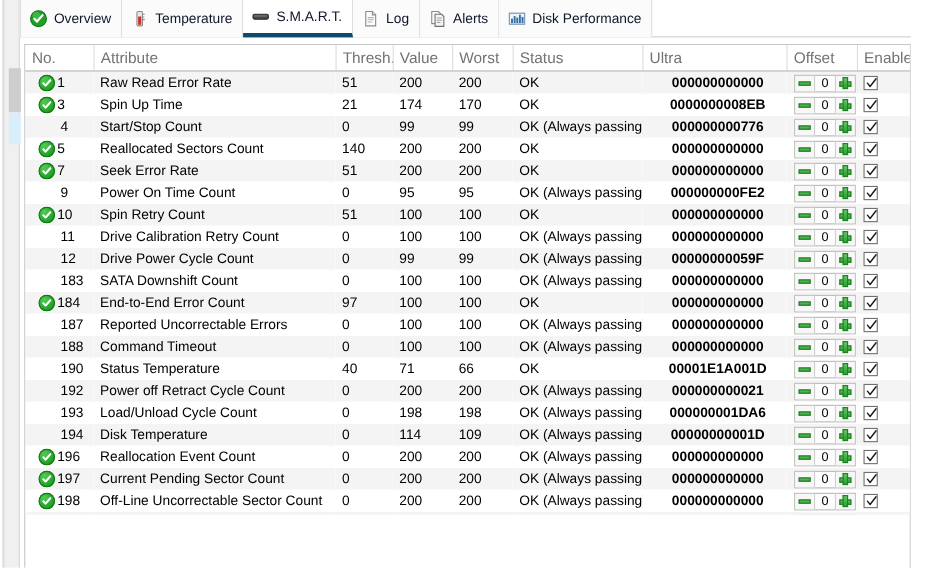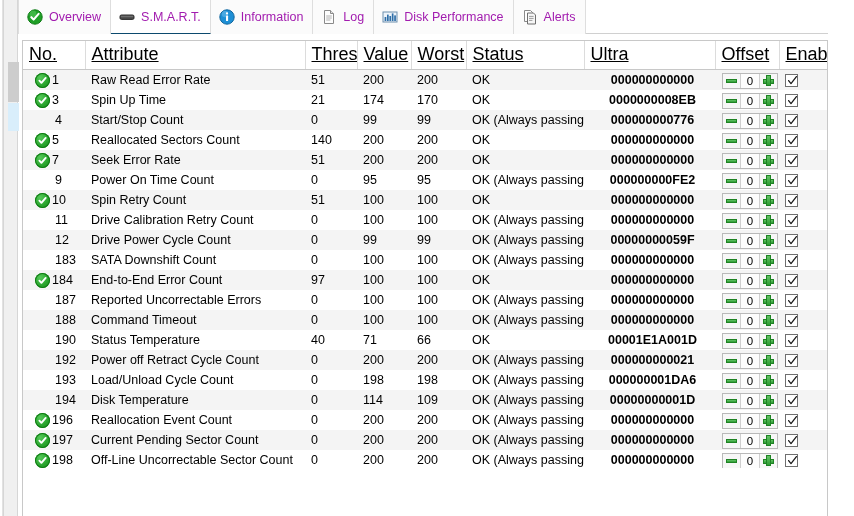--- a/index.html
+++ b/index.html
@@ -71,25 +71,25 @@
     height: 34px;
     box-sizing: border-box;
     border-right: 1px solid #dedede;
     white-space: nowrap;
     cursor: default;
     background: #fbfbfb;
   }
   .tab:first-child { border-left: 1px solid #dedede; }
   .tab.active {
     background: #ffffff;
-    border-bottom: 1px solid #0c4a6e;
+    border-bottom: 4px solid #0c4a6e;
     margin-bottom: -1px;
     text-align: right;
   }
-  .tab-label { font-size: 12.5px; color: #a21caf; }
+  .tab-label { font-size: 12.5px; color: #0f172a; }
   .tab-icon {
     width: 16px; height: 16px;
     flex: 0 0 16px;
     display: inline-flex;
     align-items: center;
     justify-content: center;
   }
 
   
   #table-frame {
@@ -109,26 +109,25 @@
     font-size: 12px;
   }
   table.smart thead th {
     background: #ffffff;
     border-bottom: 1px solid #c8c8c8;
     border-right: 1px solid #dcdcdc;
     font-weight: normal;
     text-align: left;
     padding: 3px 0 4px 6px;
     height: 18px;
-    color: #000000;
-    font-size: 18px;
+    color: #737373;
+    font-size: 14px;
     box-sizing: border-box;
     overflow: hidden;
     white-space: nowrap;
-    text-decoration: underline;
   }
   table.smart thead th:last-child { border-right: none; }
   table.smart tbody td {
     padding: 0 0 0 6px;
     height: 20px;
     line-height: 20px;
     box-sizing: border-box;
     white-space: nowrap;
     overflow: hidden;
     font-size: 12.5px;
@@ -271,76 +270,77 @@
     <div class="tab">
       <span class="tab-icon">
         <svg width="16" height="16" viewBox="0 0 16 16">
           <circle cx="8" cy="8" r="7.2" fill="#1f9f26" stroke="#0d7a14"></circle>
           <circle cx="6" cy="5" r="3.4" fill="#58c85c" opacity=".55"></circle>
           <path d="M4.3 8.2 L6.6 10.6 L11.6 4.9" stroke="#fff" stroke-width="2.1" fill="none" stroke-linecap="round" stroke-linejoin="round"></path>
         </svg>
       </span>
       <span class="tab-label">Overview</span>
     </div>
+    <div class="tab">
+      <span class="tab-icon">
+        <svg width="16" height="16" viewBox="0 0 16 16">
+          <rect x="5.5" y="1.5" width="5" height="13" rx="1" fill="#e9e9e9" stroke="#8b8b8b"></rect>
+          <rect x="6.6" y="6" width="2.8" height="7.6" fill="#d42b2b"></rect>
+          <line x1="10.5" y1="4" x2="12.6" y2="4" stroke="#8b8b8b"></line>
+          <line x1="10.5" y1="6.4" x2="12.2" y2="6.4" stroke="#8b8b8b"></line>
+          <line x1="10.5" y1="8.8" x2="12.6" y2="8.8" stroke="#8b8b8b"></line>
+        </svg>
+      </span>
+      <span class="tab-label">Temperature</span>
+    </div>
     <div class="tab active">
       <span class="tab-icon">
         <svg width="16" height="16" viewBox="0 0 16 16">
           <rect x="1" y="6" width="14" height="4.4" rx="1.4" fill="#4a4a4a" stroke="#2c2c2c"></rect>
           <rect x="2" y="6.8" width="12" height="1.4" fill="#6e6e6e"></rect>
         </svg>
       </span>
       <span class="tab-label">S.M.A.R.T.</span>
-    </div>
-    <div class="tab">
-      <span class="tab-icon">
-        <svg width="16" height="16" viewBox="0 0 16 16">
-          <circle cx="8" cy="8" r="7.2" fill="#1e8fd5" stroke="#11679f"></circle>
-          <circle cx="6" cy="5" r="3.2" fill="#6fc2ef" opacity=".5"></circle>
-          <circle cx="8" cy="4.4" r="1.15" fill="#fff"></circle>
-          <rect x="7" y="6.6" width="2.1" height="5.4" rx="0.6" fill="#fff"></rect>
-        </svg>
-      </span>
-      <span class="tab-label">Information</span>
     </div>
     <div class="tab">
       <span class="tab-icon">
         <svg width="16" height="16" viewBox="0 0 16 16">
           <path d="M3.5 1.5 h6 l3 3 v10 h-9 z" fill="#fdfdfd" stroke="#8a8a8a"></path>
           <path d="M9.5 1.5 v3 h3" fill="#e4e4e4" stroke="#8a8a8a"></path>
           <line x1="5.2" y1="7" x2="10.8" y2="7" stroke="#b0b0b0"></line>
           <line x1="5.2" y1="9" x2="10.8" y2="9" stroke="#b0b0b0"></line>
           <line x1="5.2" y1="11" x2="9.4" y2="11" stroke="#b0b0b0"></line>
         </svg>
       </span>
       <span class="tab-label">Log</span>
     </div>
     <div class="tab">
       <span class="tab-icon">
         <svg width="16" height="16" viewBox="0 0 16 16">
+          <path d="M2.5 1.5 h6 l2 2 v9 h-8 z" fill="#fdfdfd" stroke="#8a8a8a"></path>
+          <path d="M5.5 4.0 h6 l2 2 v9 h-8 z" fill="#f6f6f6" stroke="#6f6f6f"></path>
+          <line x1="7" y1="7.4" x2="11.6" y2="7.4" stroke="#9d9d9d"></line>
+          <line x1="7" y1="9.4" x2="11.6" y2="9.4" stroke="#9d9d9d"></line>
+          <line x1="7" y1="11.4" x2="10.4" y2="11.4" stroke="#9d9d9d"></line>
+        </svg>
+      </span>
+      <span class="tab-label">Alerts</span>
+    </div>
+    <div class="tab">
+      <span class="tab-icon">
+        <svg width="16" height="16" viewBox="0 0 16 16">
           <rect x="1" y="3" width="14" height="10" fill="#eef4fa" stroke="#6d8fae"></rect>
           <rect x="2.6" y="8" width="1.7" height="4" fill="#2f6fa8"></rect>
           <rect x="5.0" y="5.6" width="1.7" height="6.4" fill="#2f6fa8"></rect>
           <rect x="7.4" y="7" width="1.7" height="5" fill="#2f6fa8"></rect>
           <rect x="9.8" y="4.4" width="1.7" height="7.6" fill="#2f6fa8"></rect>
           <rect x="12.2" y="6.4" width="1.7" height="5.6" fill="#2f6fa8"></rect>
         </svg>
       </span>
       <span class="tab-label">Disk Performance</span>
-    </div>
-    <div class="tab">
-      <span class="tab-icon">
-        <svg width="16" height="16" viewBox="0 0 16 16">
-          <path d="M2.5 1.5 h6 l2 2 v9 h-8 z" fill="#fdfdfd" stroke="#8a8a8a"></path>
-          <path d="M5.5 4.0 h6 l2 2 v9 h-8 z" fill="#f6f6f6" stroke="#6f6f6f"></path>
-          <line x1="7" y1="7.4" x2="11.6" y2="7.4" stroke="#9d9d9d"></line>
-          <line x1="7" y1="9.4" x2="11.6" y2="9.4" stroke="#9d9d9d"></line>
-          <line x1="7" y1="11.4" x2="10.4" y2="11.4" stroke="#9d9d9d"></line>
-        </svg>
-      </span>
-      <span class="tab-label">Alerts</span>
     </div>
   </div>
 
 <div id="table-frame">
   <table class="smart">
     <thead>
       <tr id="hdr-row">
           <th class="c-no">No.</th>
           <th class="c-attr">Attribute</th>
           <th class="c-thresh">Thresh...</th>

